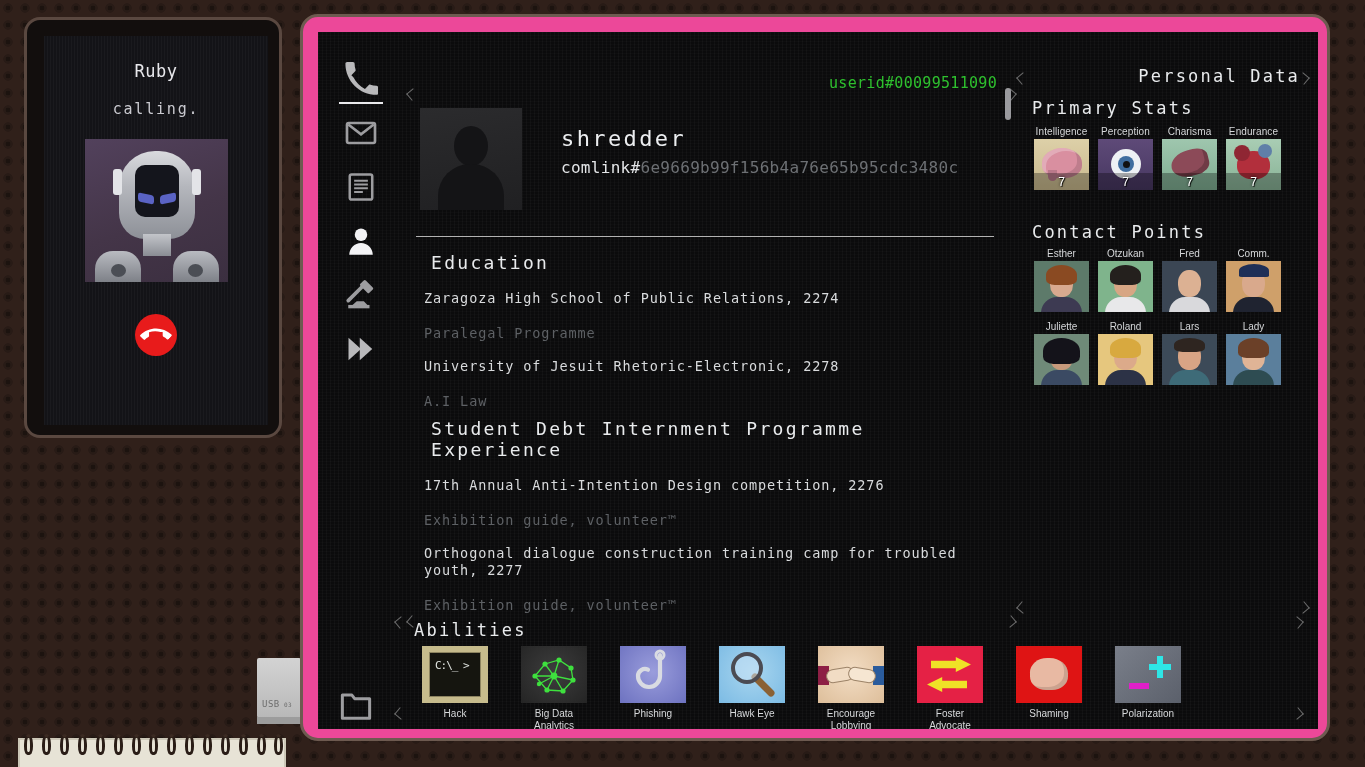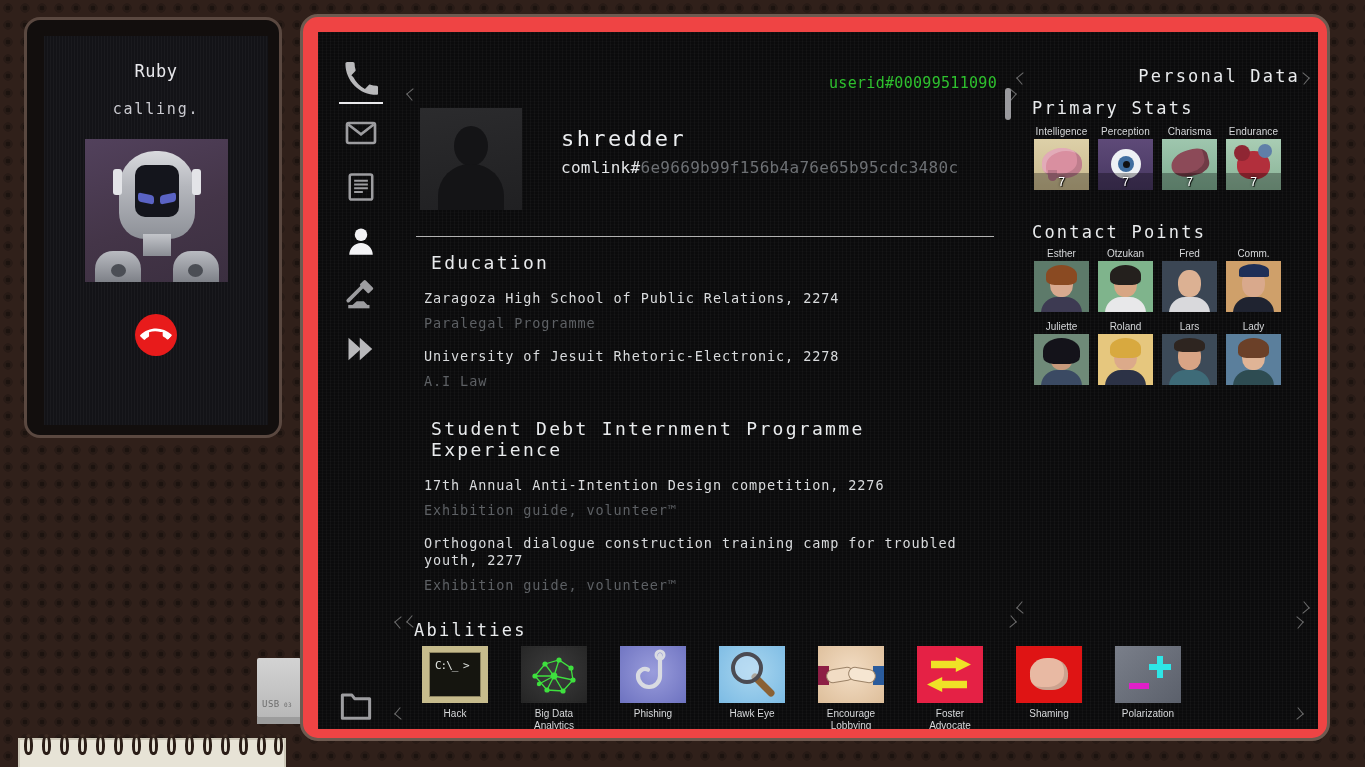--- a/index.html
+++ b/index.html
@@ -135,21 +135,21 @@
     width: 9px; height: 21px;
     border: 3px solid #2a1d17;
     border-radius: 50% 50% 40% 40%;
     border-top-color: #3b2a22;
   }
 
   
   #monitor {
     position: absolute; left: 300px; top: 14px;
     width: 1030px; height: 727px;
-    background: #ef4444;
+    background: #ec4899;
     border: 3px solid #6d5a50;
     border-radius: 18px;
     padding: 8px;
   }
   #monitor-inner {
     position: absolute; left: 15px; top: 15px;
     width: 1000px; height: 697px;
     background: #0b0b0c;
     background-image:
       repeating-linear-gradient(90deg,
@@ -246,21 +246,21 @@
   .section-title {
     font-size: 18px; color: #e9ebed; letter-spacing: 2.3px; margin-left: 7px;
   }
   #education-section { position: absolute; left: 16px; top: 172px; width: 575px; }
   #experience-section { position: absolute; left: 16px; top: 338px; width: 575px; }
   .entry { margin-top: 17px; }
   .entry-title {
     font-size: 13.5px; color: #d9dbdd; letter-spacing: 0.9px; line-height: 1.27;
   }
   .entry-sub {
-    font-size: 13.5px; color: #5d6064; letter-spacing: 0.9px; margin-top: 8px;
+    font-size: 13.5px; color: #5d6064; letter-spacing: 0.9px; margin-top: 18px;
   }
 
   
   #cv-scrollbar {
     position: absolute; left: 687px; top: 48px;
     width: 6px; height: 532px;
   }
   #cv-scroll-thumb {
     position: absolute; left: 0; top: 8px;
     width: 6px; height: 32px;

